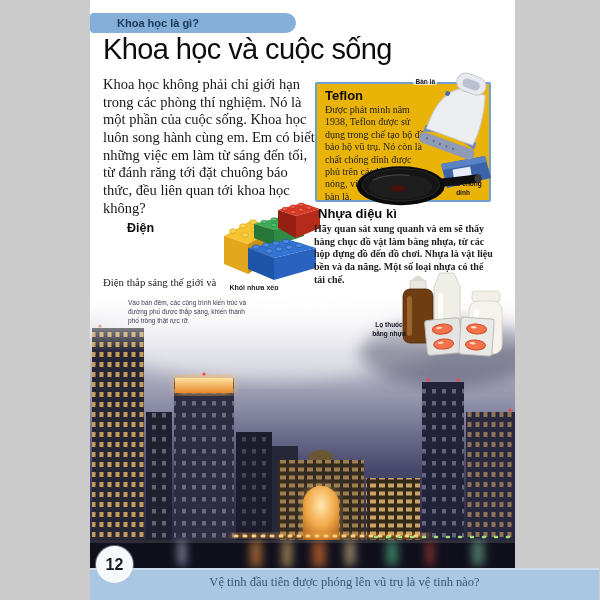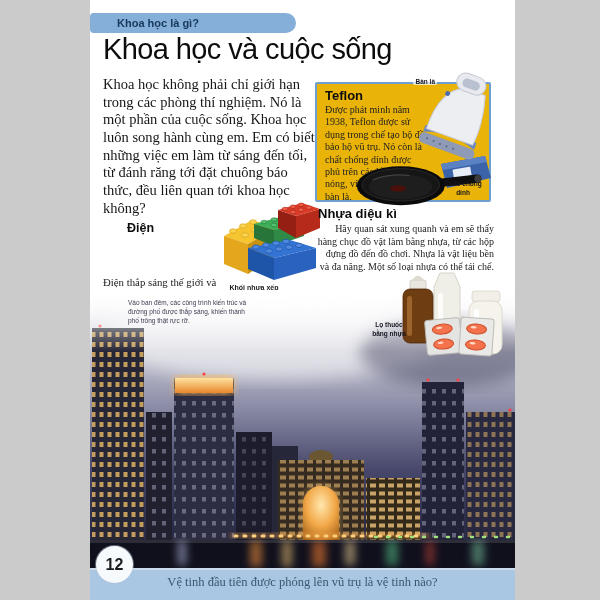--- a/index.html
+++ b/index.html
@@ -56,42 +56,42 @@
     color:#15151f; z-index:3; background:rgba(255,255,255,0.7); padding:0 2px; border-radius:2px;
   }
   .pan-img { position:absolute; left:38px; bottom:-8px; width:132px; height:50px; z-index:2; }
   .pan-label {
     position:absolute; right:2px; bottom:3px; width:48px; text-align:center;
     font-size:6.5px; font-weight:bold; line-height:1.3; color:#15151f; z-index:3;
   }
   
   .nhua-h { position:absolute; left:228px; top:206px; font-size:13px; font-weight:bold; color:#0d0d0d; }
   .nhua-t {
-    position:absolute; left:224px; top:223px; width:180px; text-align:right;
-    font-family:"Liberation Serif", serif; font-size:10px; line-height:1.27; color:#222;
+    position:absolute; left:224px; top:223px; width:180px; text-align:left;
+    font-family:"Liberation Serif", serif; font-size:10px; line-height:1.27; color:#222;font-weight:bold;
   }
   .bottles-img { position:absolute; left:308px; top:271px; width:106px; height:88px; z-index:3; }
   .bottles-label {
     position:absolute; left:281px; top:320px; width:36px; text-align:center;
     font-size:6.5px; font-weight:bold; line-height:1.4; color:#15151f; z-index:4;
   }
   
   .photo { position:absolute; left:0; top:290px; width:425px; height:278px; }
   .photo svg { display:block; width:100%; height:100%; }
   .photo-fade {
     position:absolute; left:0; top:0; width:100%; height:62px;
     background:linear-gradient(#ffffff, rgba(255,255,255,0)); pointer-events:none;
   }
   .photo-cap {
     position:absolute; left:38px; top:8px; width:122px;
     font-size:6.5px; line-height:1.4; color:#3b3b50; z-index:2;
   }
   
   .footer-bar {
-    position:absolute; left:0; top:568px; width:425px; height:32px;
+    position:absolute; left:0; top:568px; width:509px; height:32px;
     background:#a9c6e2; border-top:2px solid #ccdcee;
     display:flex; justify-content:center; padding-top:5px;
   }
   .footer-q {
     font-family:"Liberation Serif", serif; font-size:12.5px; color:#3a576f;
   }
   .page-num {
     position:absolute; left:6px; top:546px; width:37px; height:37px; border-radius:50%;
     background:#f7fafd; display:flex; align-items:center; justify-content:center;
     font-size:16px; font-weight:bold; color:#1b1b1b; z-index:5;

